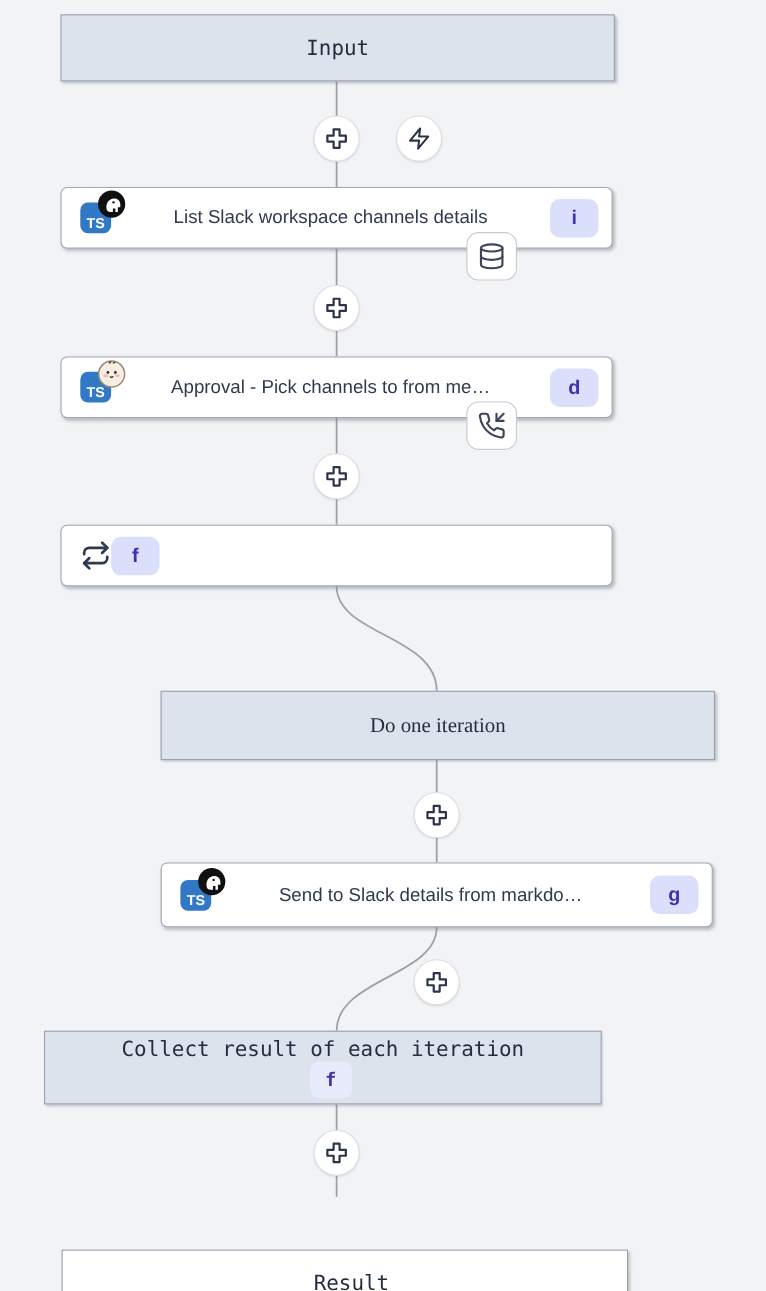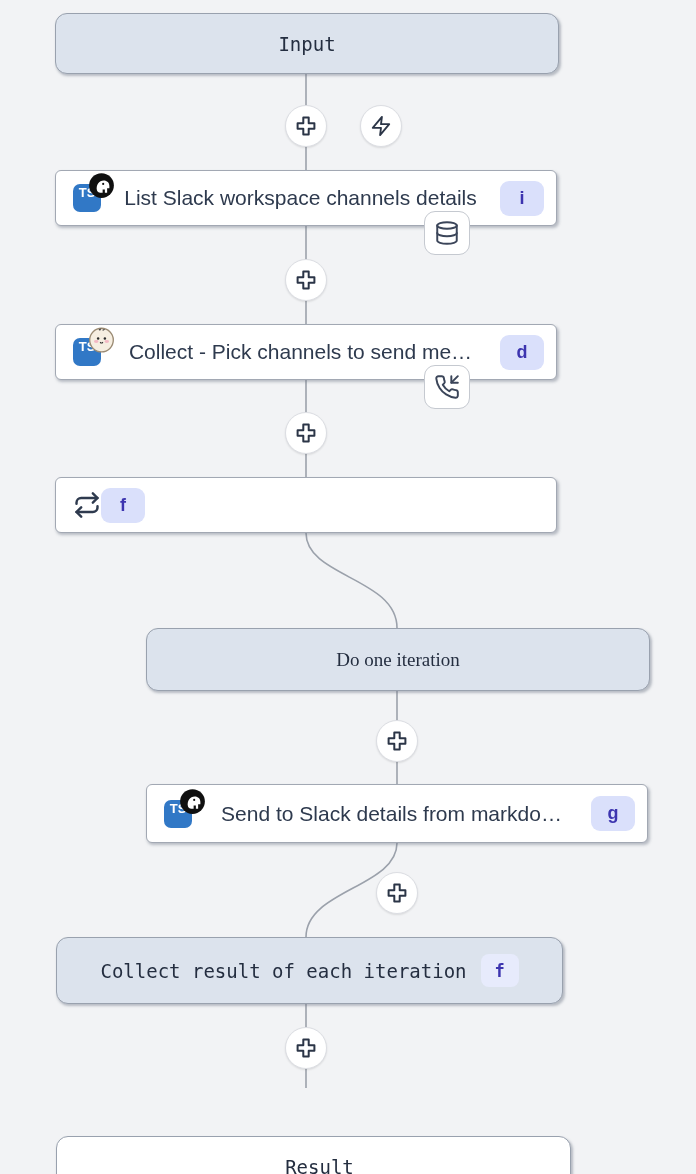--- a/index.html
+++ b/index.html
@@ -10,21 +10,21 @@
     position:relative;overflow:hidden;
   }
   .canvas{position:absolute;inset:0;}
   svg.edges{position:absolute;left:0;top:0;z-index:1;}
 
   
   .vbox{
     position:absolute;
     background:#dce3ed;
     border:1px solid #99a1ae;
-    border-radius:12px;
+    border-radius:0;
     box-shadow:1.5px 2px 2.5px rgba(110,120,135,.45);
     display:flex;align-items:center;justify-content:center;
     font-family:"DejaVu Sans Mono","Liberation Mono",monospace;
     font-size:19px;color:#242e40;
     z-index:2;
   }
   .vbox.white{background:#ffffff;}
 
   
   .step{
@@ -32,29 +32,29 @@
     background:#ffffff;
     border:1px solid #a2a8b3;
     border-radius:6px;
     box-shadow:1.5px 2px 3px rgba(110,120,135,.45);
     display:flex;align-items:center;
     padding:0 12px 0 17px;
     z-index:2;box-sizing:border-box;
   }
   .step .title{
     flex:1;text-align:center;
-    font-size:21px;color:#2e3a4e;
+    font-size:17px;color:#2e3a4e;
     white-space:nowrap;overflow:hidden;
   }
   .lang-wrap{position:relative;width:28px;height:28px;flex:0 0 auto;}
   .ts-icon{
     width:28px;height:28px;border-radius:7px;background:#3178c6;
     color:#fff;font-weight:bold;font-size:13px;
     display:flex;align-items:flex-end;justify-content:center;
-    padding-bottom:12px;box-sizing:border-box;
+    padding-bottom:2px;box-sizing:border-box;
     font-family:"Liberation Sans",sans-serif;
   }
   .runtime{position:absolute;top:-12px;right:-14px;width:27px;height:27px;}
   .badge{
     flex:0 0 auto;
     min-width:44px;height:35px;border-radius:9px;
     background:#dae0fb;color:#3c34af;
     font-weight:bold;font-size:18px;
     display:flex;align-items:center;justify-content:center;
     box-sizing:border-box;
@@ -146,21 +146,21 @@
       <svg class="runtime" viewBox="0 0 24 24">
         <circle cx="12" cy="12.5" r="10.5" fill="#f6eee1" stroke="#9b8b74" stroke-width="1.2"></circle>
         <path d="M9.5 3.6c.6-1.2 2-1.6 2.6-.9-.9.2-1.3.9-1.2 1.6zM12.8 3.4c.9-.9 2.2-.7 2.5.2-.9-.2-1.6.1-2 .8z" fill="#2b2b2b"></path>
         <ellipse cx="7.3" cy="13.8" rx="2" ry="1.3" fill="#f3b8c3"></ellipse>
         <ellipse cx="16.7" cy="13.8" rx="2" ry="1.3" fill="#f3b8c3"></ellipse>
         <circle cx="9" cy="11.2" r="1.1" fill="#2b2b2b"></circle>
         <circle cx="15" cy="11.2" r="1.1" fill="#2b2b2b"></circle>
         <path d="M11 14.6c.4.7 1.6.7 2 0" fill="none" stroke="#2b2b2b" stroke-width="1" stroke-linecap="round"></path>
       </svg>
     </div>
-    <div class="title">Collect - Pick channels to send me…</div>
+    <div class="title">Approval - Pick channels to from me…</div>
     <div class="badge">d</div>
   </div>
   <button class="attach-btn" style="left:424px;top:365px;">
     <svg class="ico" width="26" height="26" viewBox="0 0 24 24" fill="none" stroke="#3b4559" stroke-width="1.8" stroke-linecap="round" stroke-linejoin="round">
       <polyline points="16 2 16 8 22 8"></polyline>
       <line x1="22" y1="2" x2="16" y2="8"></line>
       <path d="M22 16.92v3a2 2 0 0 1-2.18 2 19.79 19.79 0 0 1-8.63-3.07 19.5 19.5 0 0 1-6-6 19.79 19.79 0 0 1-3.07-8.67A2 2 0 0 1 4.11 2h3a2 2 0 0 1 2 1.72 12.84 12.84 0 0 0 .7 2.81 2 2 0 0 1-.45 2.11L8.09 9.91a16 16 0 0 0 6 6l1.27-1.27a2 2 0 0 1 2.11-.45 12.84 12.84 0 0 0 2.81.7A2 2 0 0 1 22 16.92z"></path>
     </svg>
   </button>
 
@@ -206,21 +206,21 @@
     <div class="title">Send to Slack details from markdo…</div>
     <div class="badge">g</div>
   </div>
 
   <button class="circle-btn" style="left:376px;top:872px;">
     <svg class="ico" width="24" height="24" viewBox="0 0 24 24">
       <path d="M9.3 3.6h5.4v5.7h5.7v5.4h-5.7v5.7H9.3v-5.7H3.6V9.3h5.7z" fill="#fff" stroke="#2b3547" stroke-width="2" stroke-linejoin="round"></path>
     </svg>
   </button>
 
-  <div class="vbox" style="left:56px;top:937px;width:505px;height:65px;">
+  <div class="vbox" style="left:40px;top:937px;width:505px;height:65px;flex-direction:column;">
     <span>Collect result of each iteration</span>
     <span class="badge soft">f</span>
   </div>
 
   <button class="circle-btn" style="left:285px;top:1027px;">
     <svg class="ico" width="24" height="24" viewBox="0 0 24 24">
       <path d="M9.3 3.6h5.4v5.7h5.7v5.4h-5.7v5.7H9.3v-5.7H3.6V9.3h5.7z" fill="#fff" stroke="#2b3547" stroke-width="2" stroke-linejoin="round"></path>
     </svg>
   </button>
 

